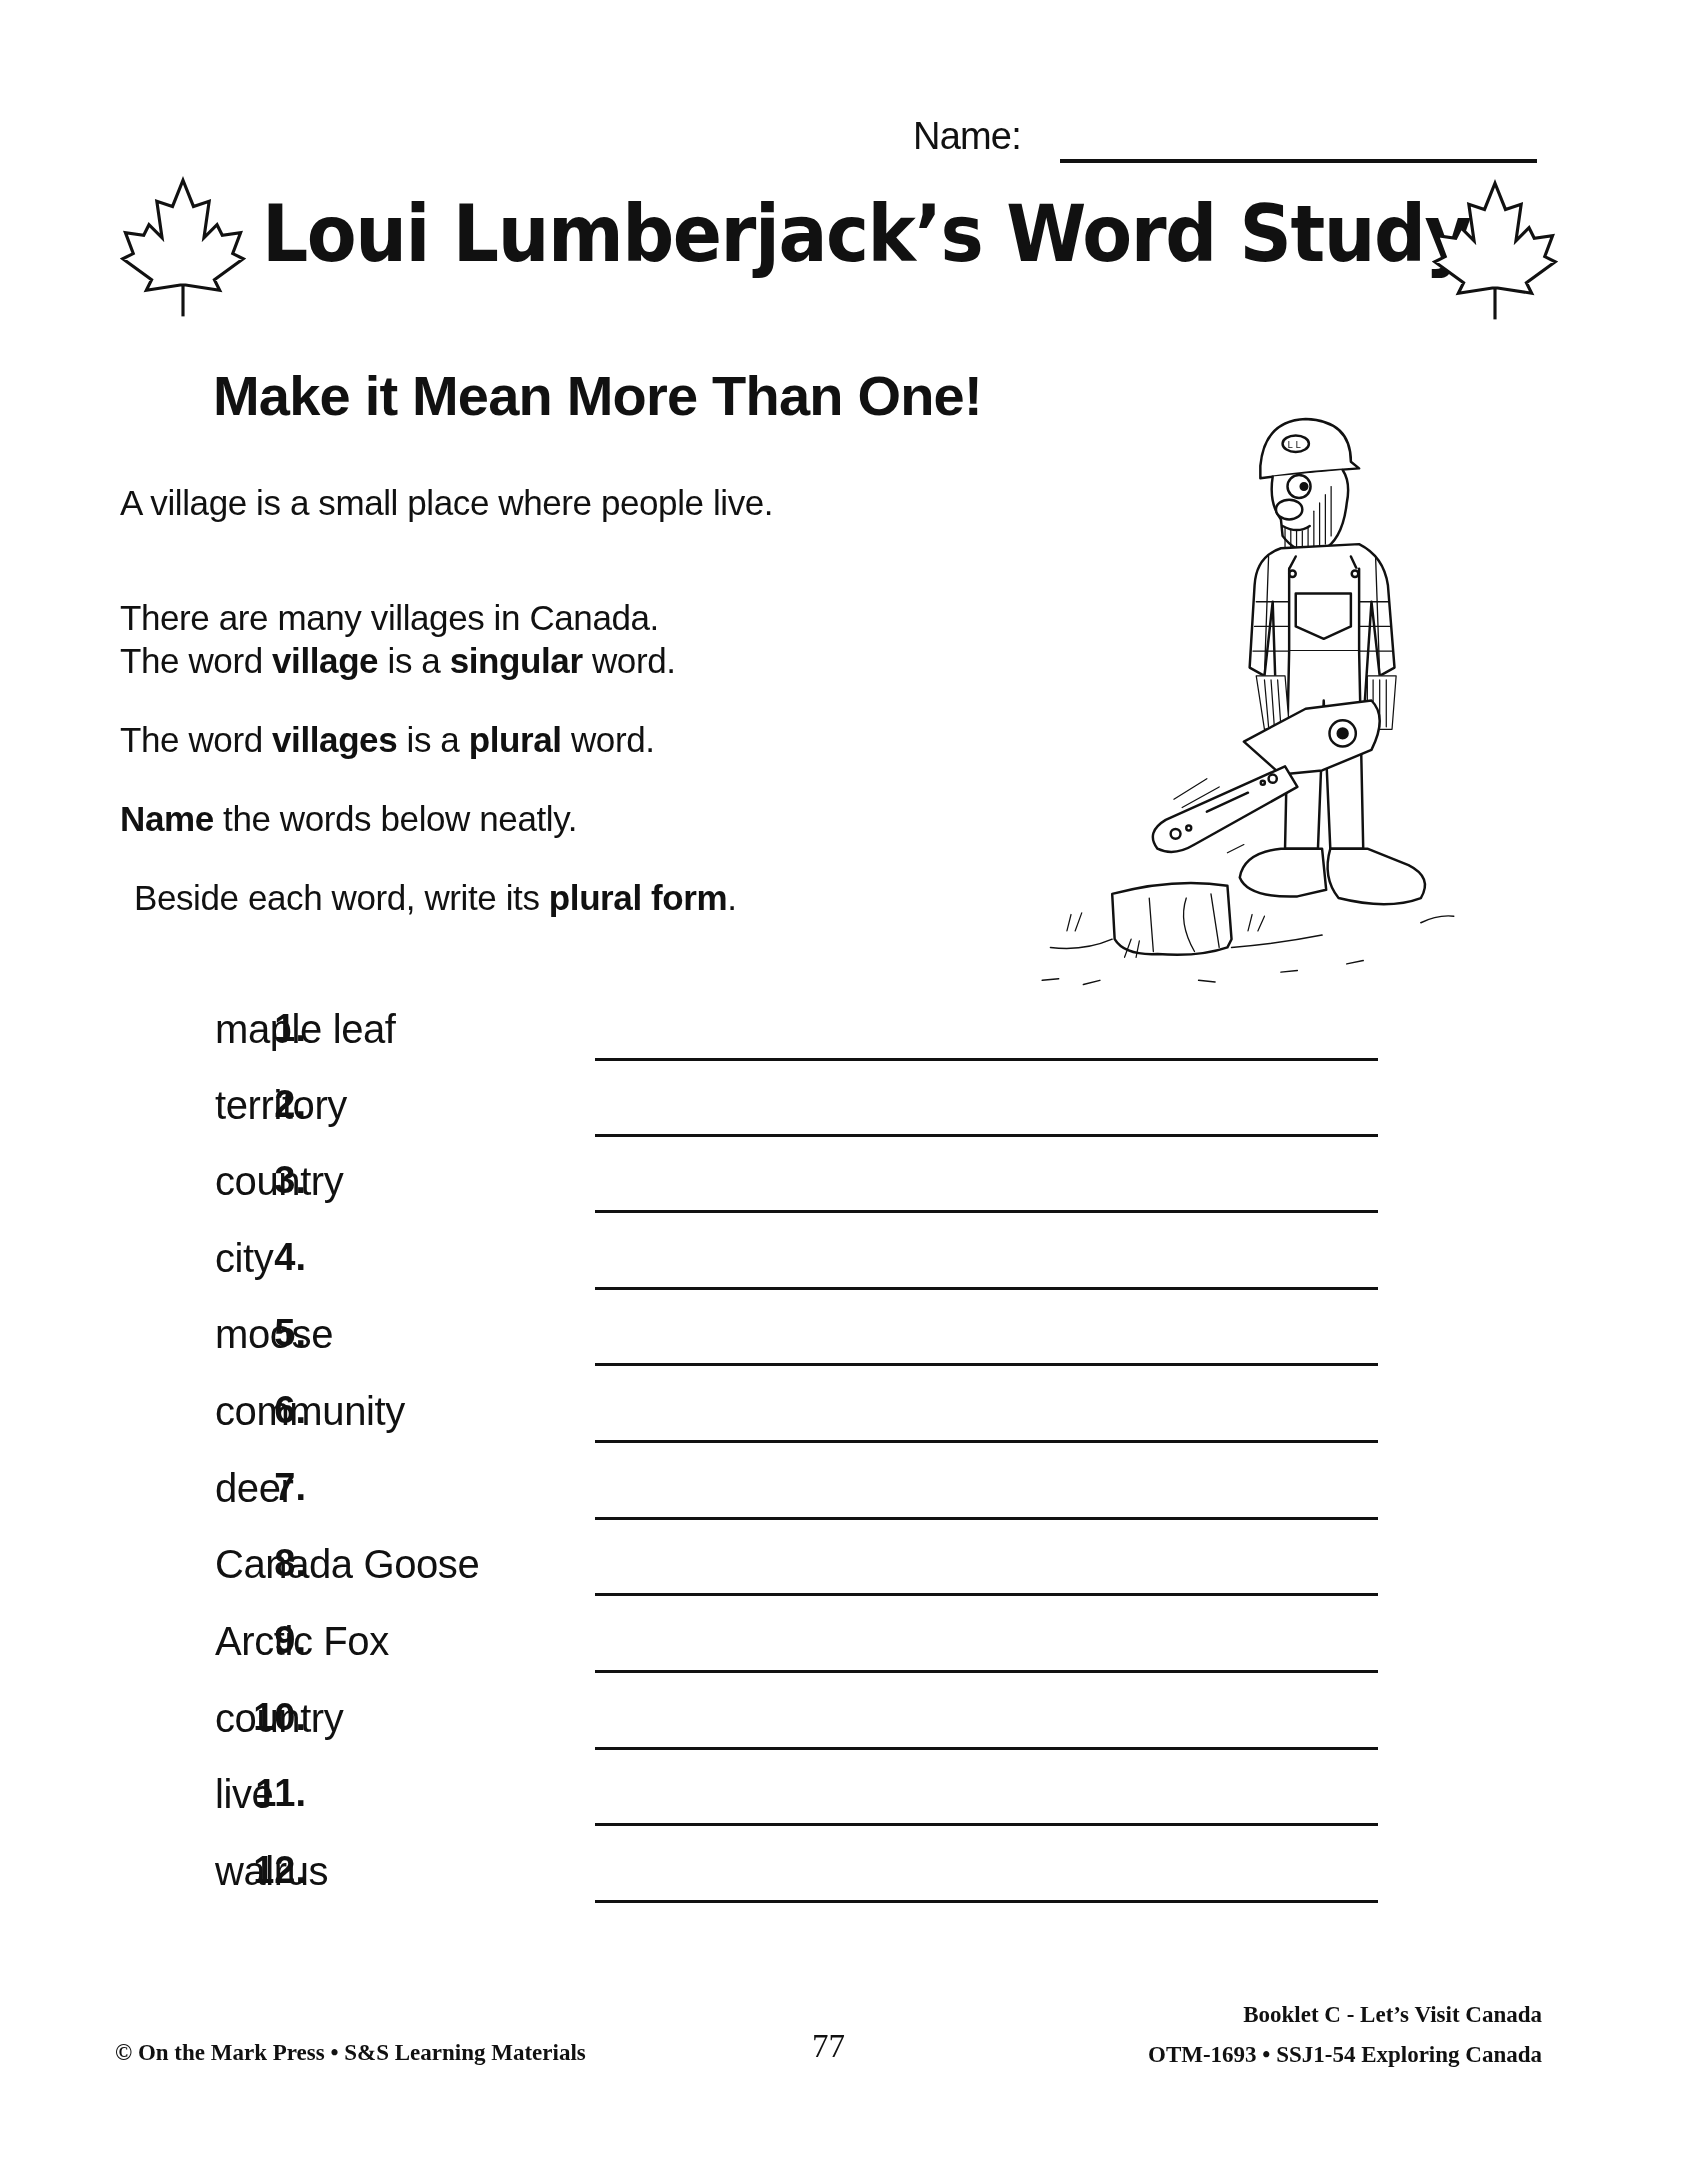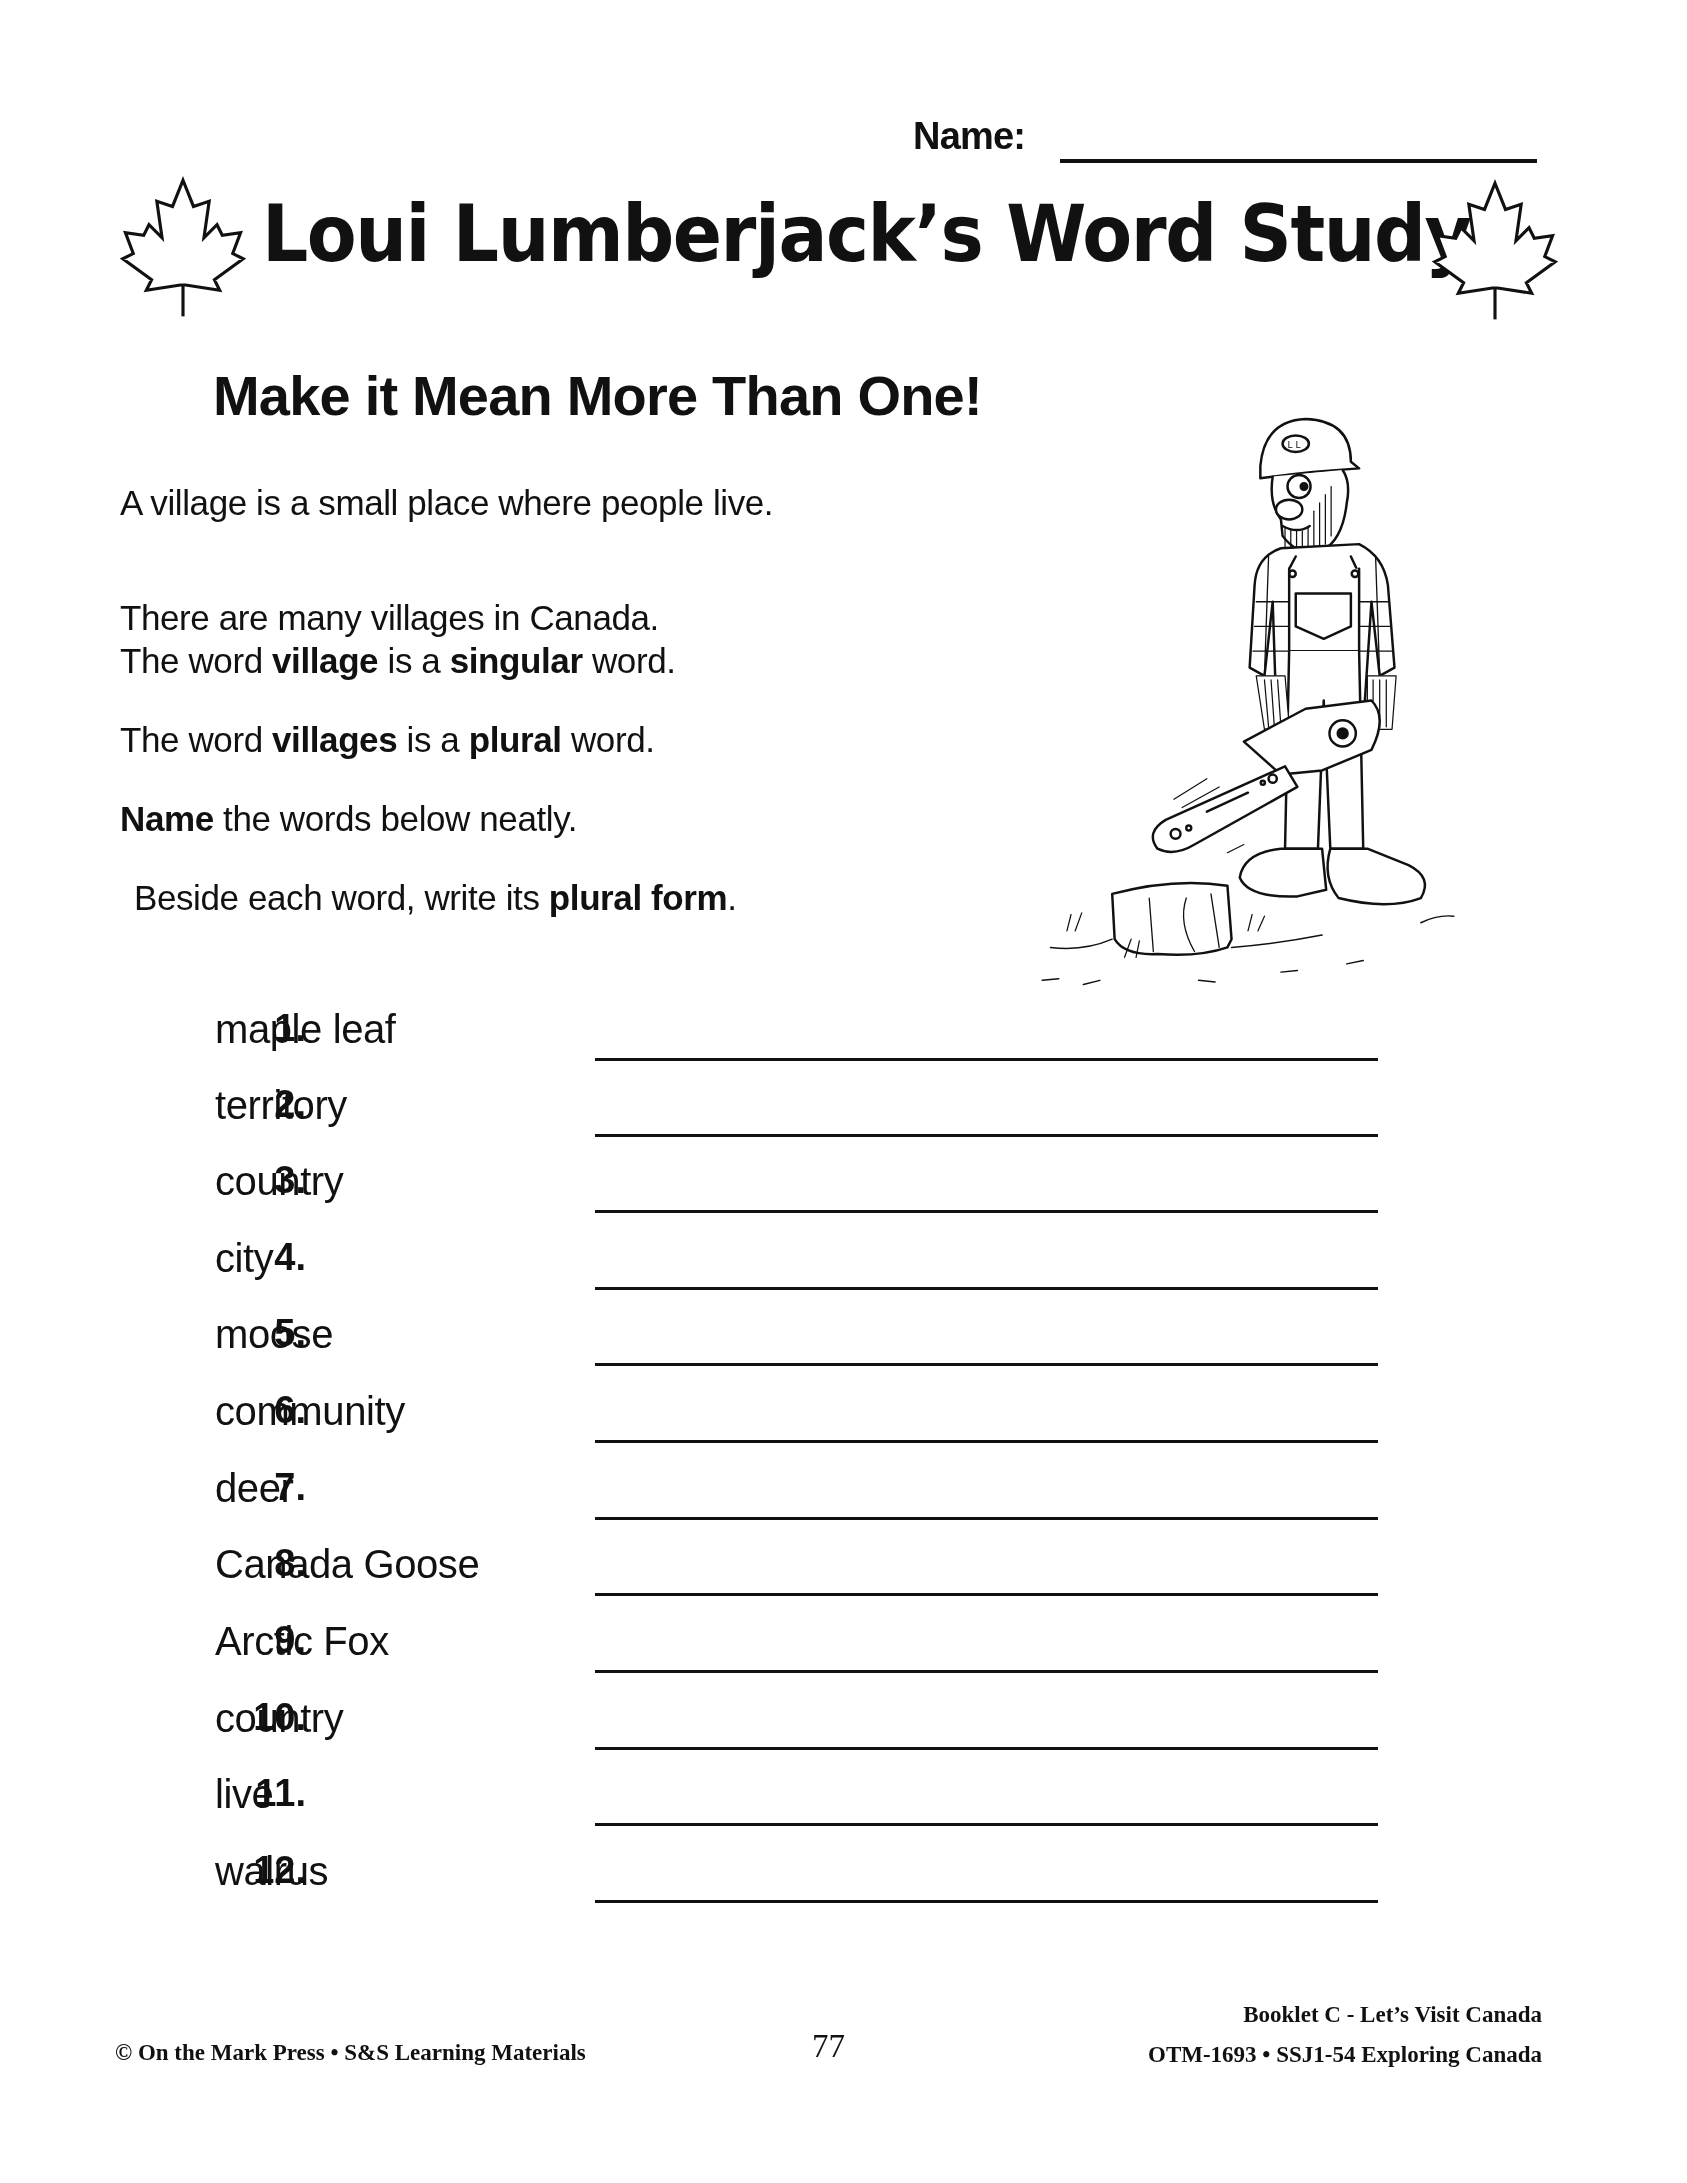--- a/index.html
+++ b/index.html
@@ -2,21 +2,21 @@
 <html style="font-size:13px"><head>
 <meta charset="utf-8">
 <style>
   html, body { margin: 0; padding: 0; background: #ffffff; }
   body {
     width: 1687px; height: 2183px; position: relative; overflow: hidden;
     font-family: "DejaVu Sans", sans-serif; color: #111;
   }
   .abs { position: absolute; }
   .name-label {
-    left: 913px; top: 115px; font-size: 38px; font-weight: bold;
+    left: 913px; top: 115px; font-size: 38px; font-weight: normal;
     font-family: "Liberation Sans", sans-serif; letter-spacing: -0.8px;
   }
   .name-line {
     left: 1060px; top: 157px; width: 473px; height: 4.1px; background: #111;
   }
   .leaf { width: 132px; height: 144px; }
   .leaf svg { width: 100%; height: 100%; }
   .title {
     left: 262px; top: 188px; font-size: 79px; font-weight: bold;
     font-family: "DejaVu Sans", sans-serif; letter-spacing: -1.6px;

